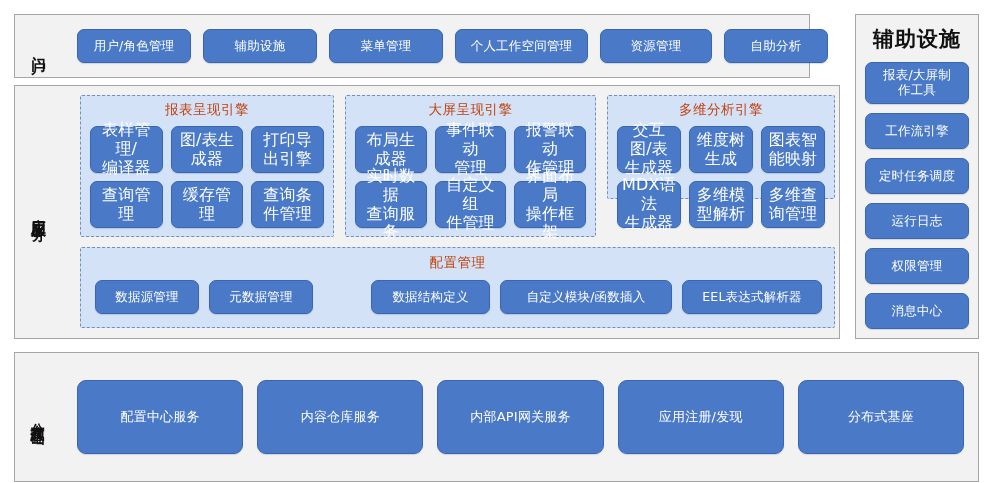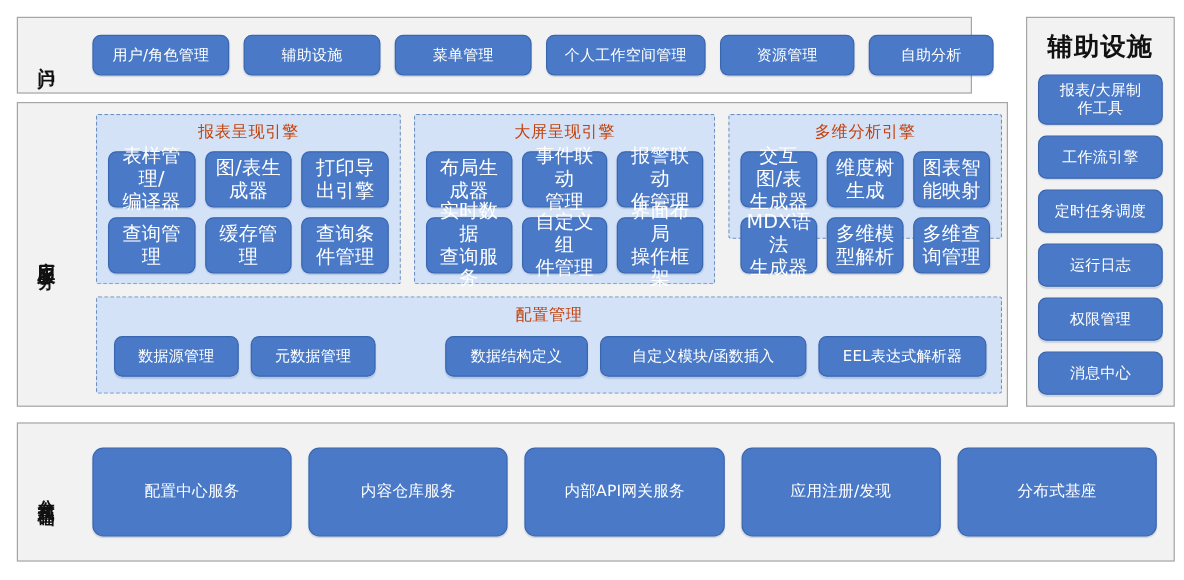--- a/index.html
+++ b/index.html
@@ -247,21 +247,21 @@
       <div class="btn tall">报表/大屏制
 作工具</div>
       <div class="btn">工作流引擎</div>
       <div class="btn">定时任务调度</div>
       <div class="btn">运行日志</div>
       <div class="btn">权限管理</div>
       <div class="btn">消息中心</div>
     </div>
   </div>
 
-  <div class="frame" id="dist-frame" style="left:14px; top:352px; width:965px; height:116px;">
+  <div class="frame" id="dist-frame" style="left:14px; top:352px; width:965px; height:130px;">
     <div class="band-label vertical-narrow">分布式基础</div>
     <div id="dist-row">
       <div class="btn">配置中心服务</div>
       <div class="btn">内容仓库服务</div>
       <div class="btn">内部API网关服务</div>
       <div class="btn">应用注册/发现</div>
       <div class="btn">分布式基座</div>
     </div>
   </div>
 

